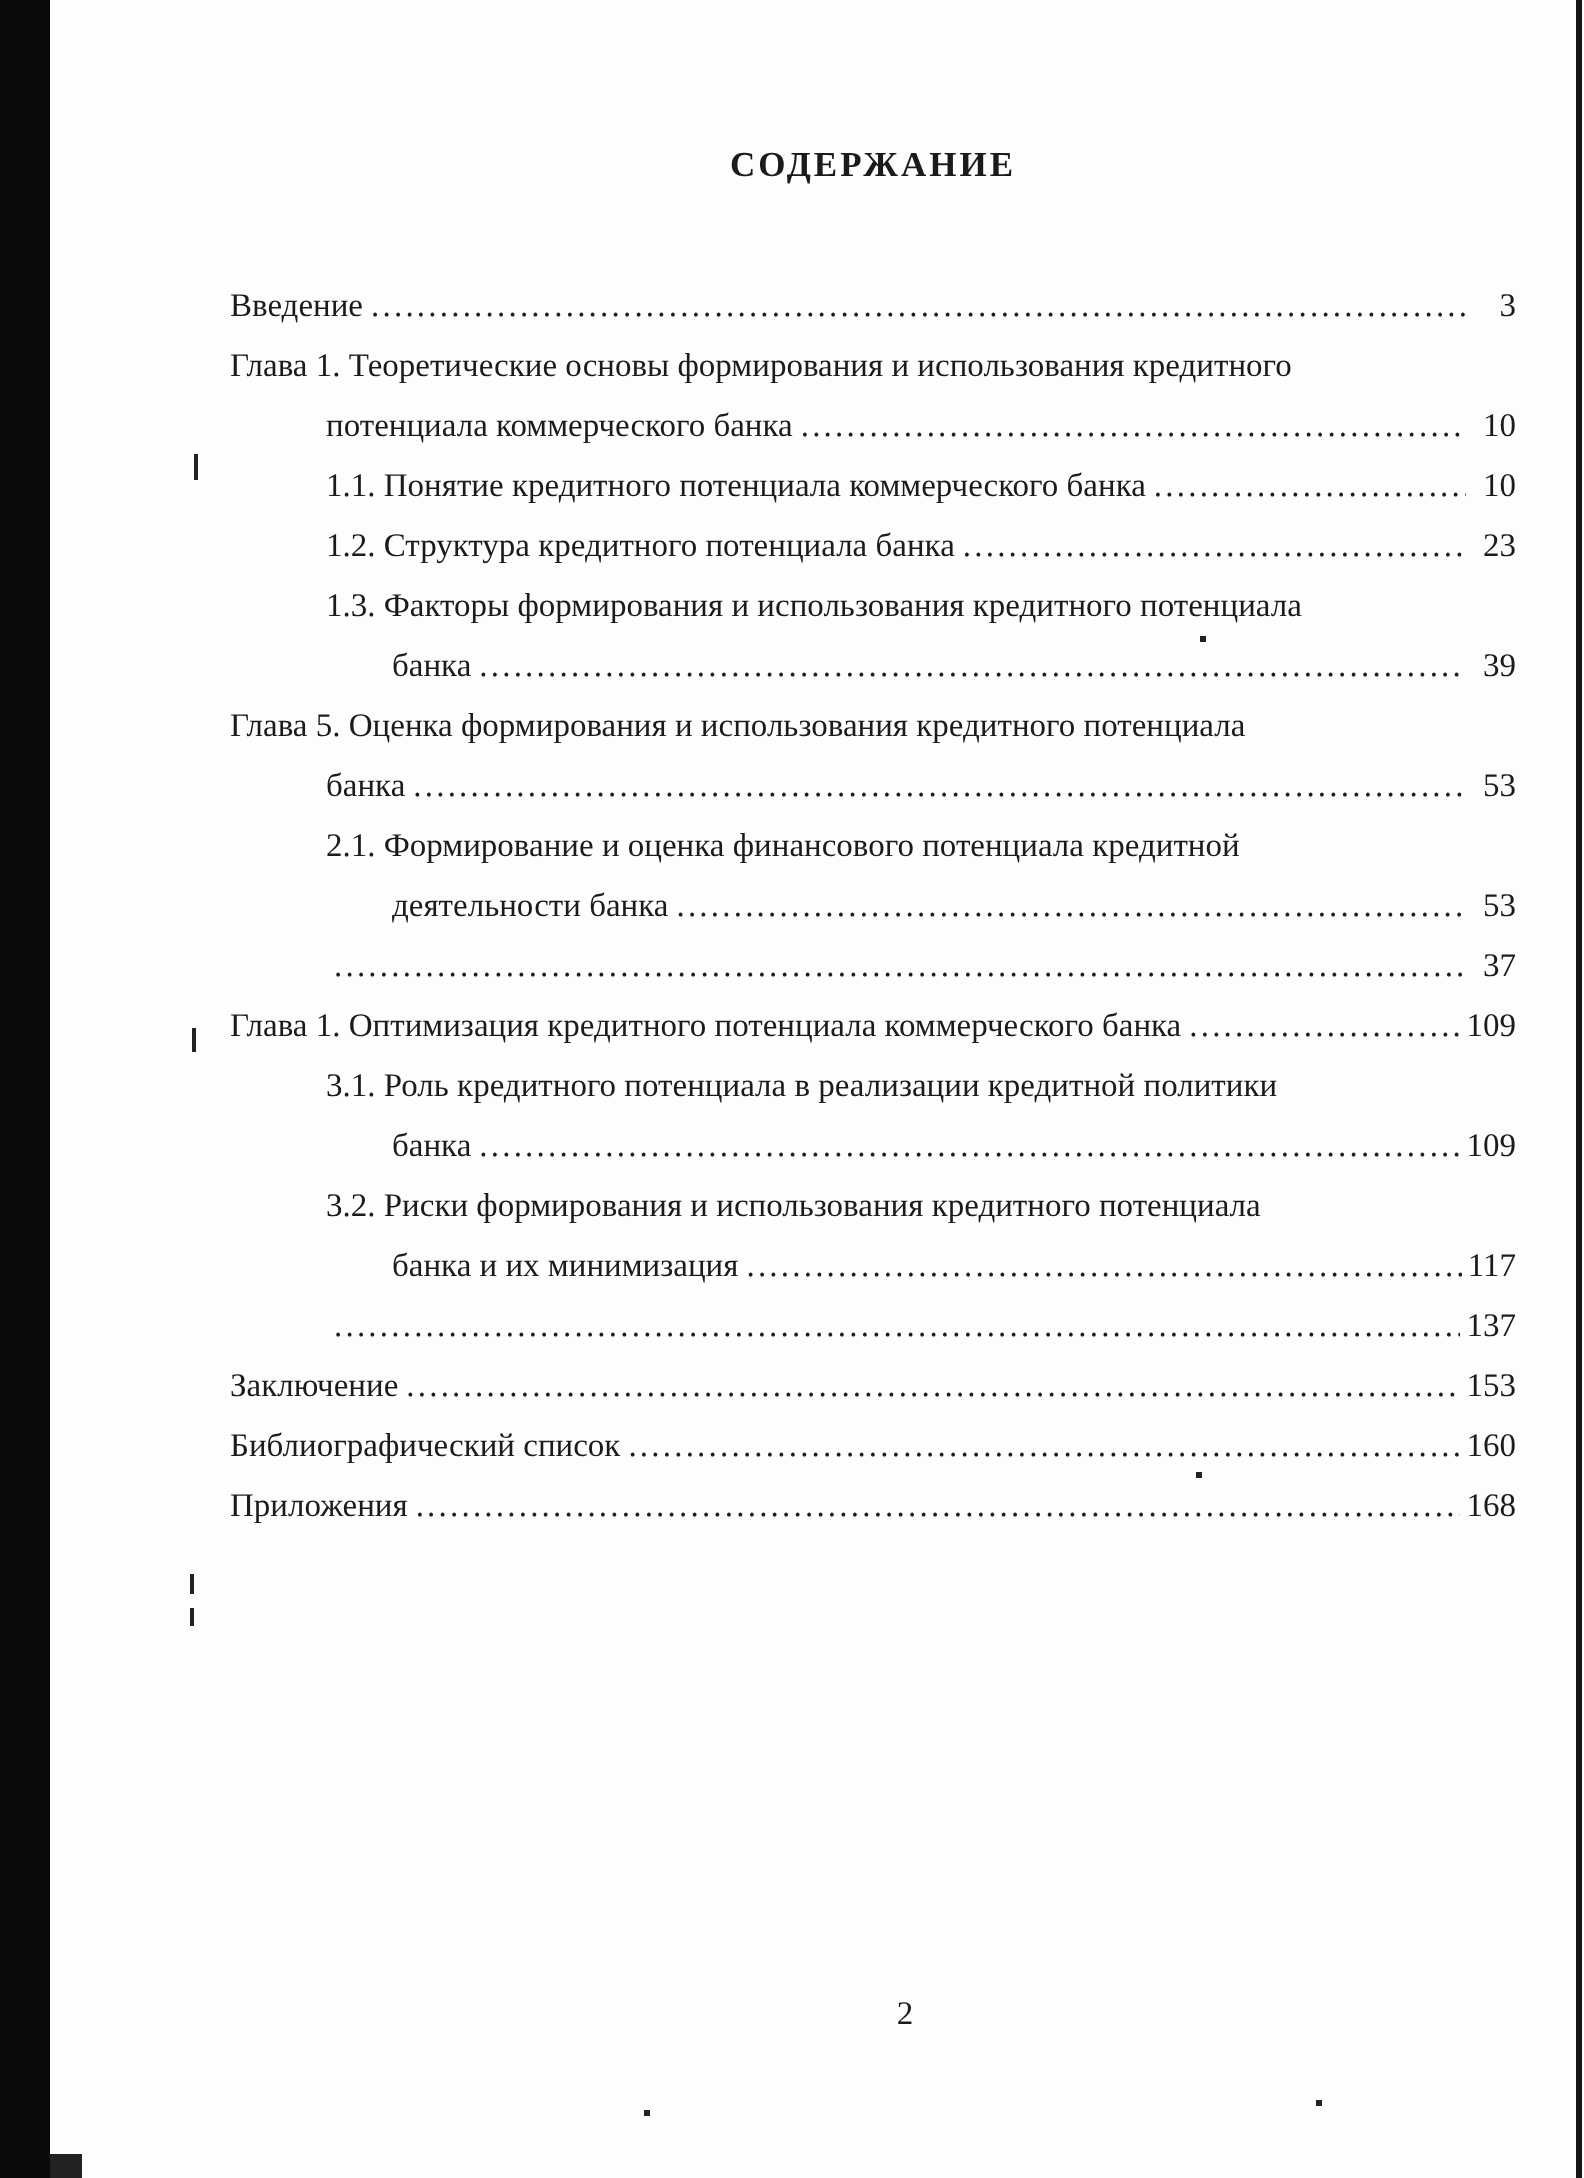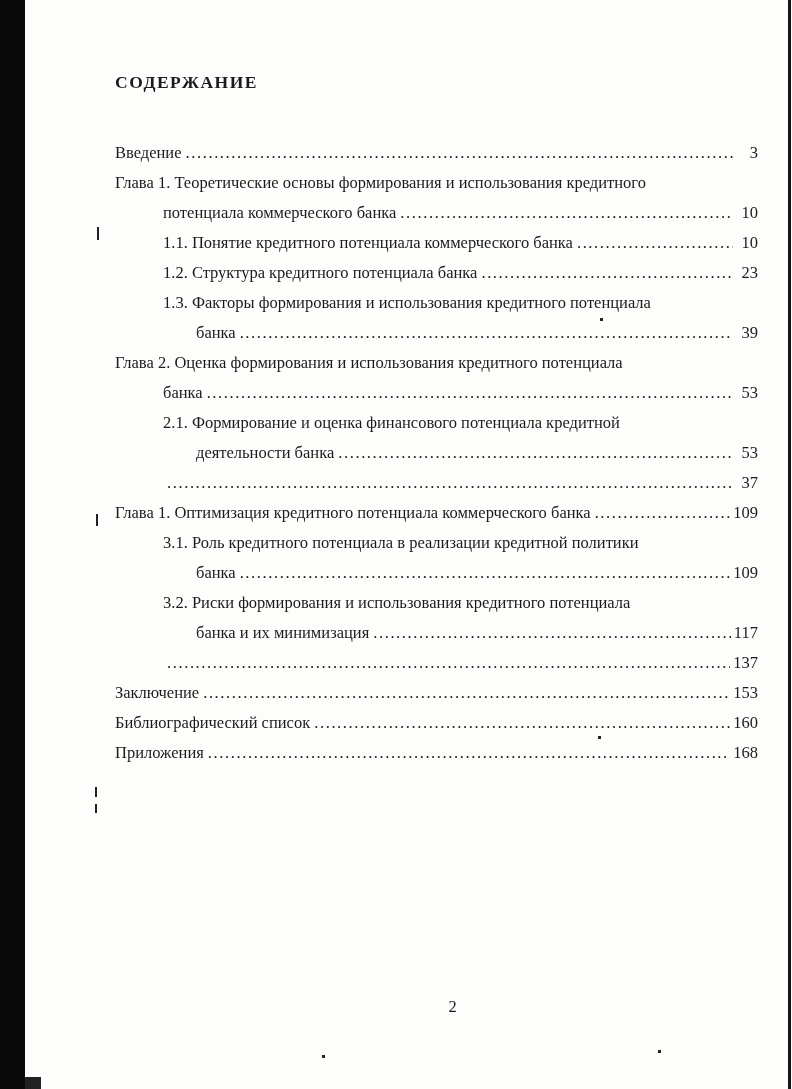--- a/index.html
+++ b/index.html
@@ -32,20 +32,21 @@
   .artifact {
     position: absolute;
     background: #222;
   }
   
   .doc-title {
     position: absolute;
     top: 72px;
     left: 115px;
     width: 643px;
+    text-align: center;
     font-weight: bold;
     font-size: 17.5px;
     letter-spacing: 1.5px;
   }
   
   .toc {
     position: absolute;
     top: 138px;
     left: 115px;
     width: 643px;
@@ -134,21 +135,21 @@
       </div>
       <div class="toc-line indent-1">
         <span class="toc-text">1.3. Факторы формирования и использования кредитного потенциала</span>
       </div>
       <div class="toc-line indent-2">
         <span class="toc-text">банка</span>
         <span class="dots">....................................................................................................................................................................................</span>
         <span class="page-num">39</span>
       </div>
       <div class="toc-line indent-0">
-        <span class="toc-text">Глава 2. Оценка формирования и использования кредитного потенциала</span>
+        <span class="toc-text">Глава 5. Оценка формирования и использования кредитного потенциала</span>
       </div>
       <div class="toc-line indent-1">
         <span class="toc-text">банка</span>
         <span class="dots">....................................................................................................................................................................................</span>
         <span class="page-num">53</span>
       </div>
       <div class="toc-line indent-1">
         <span class="toc-text">2.1. Формирование и оценка финансового потенциала кредитной</span>
       </div>
       <div class="toc-line indent-2">

